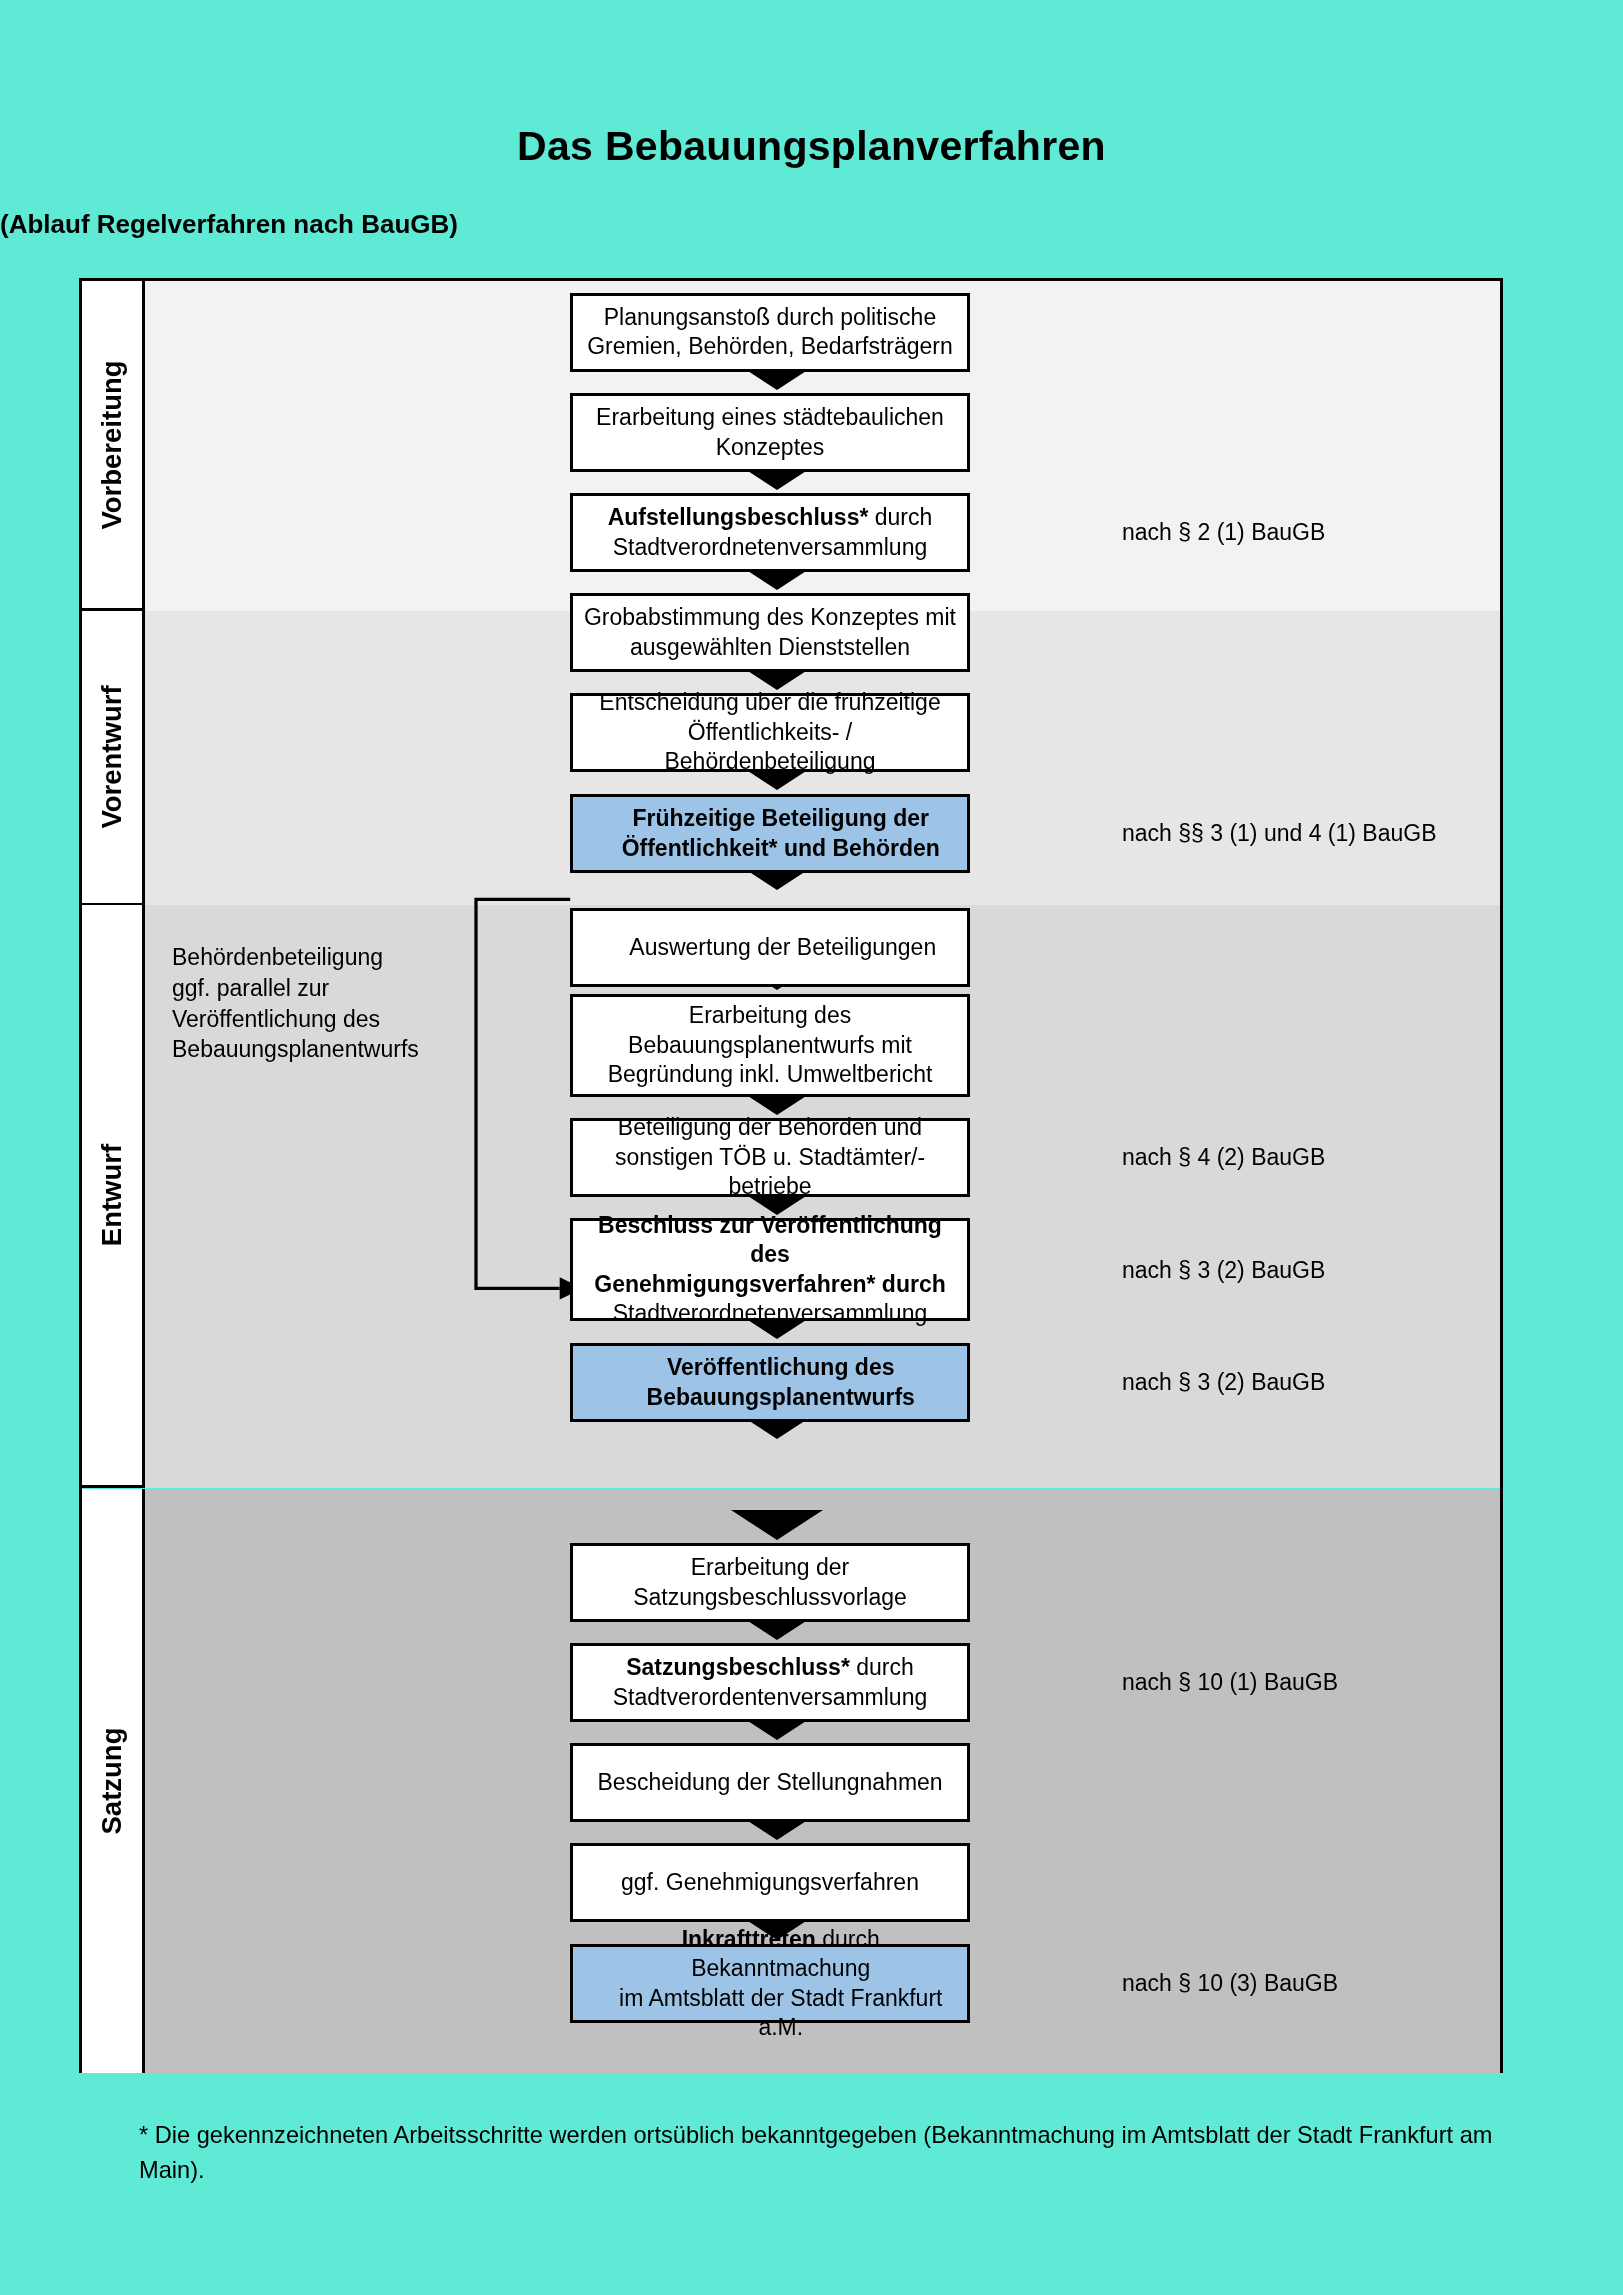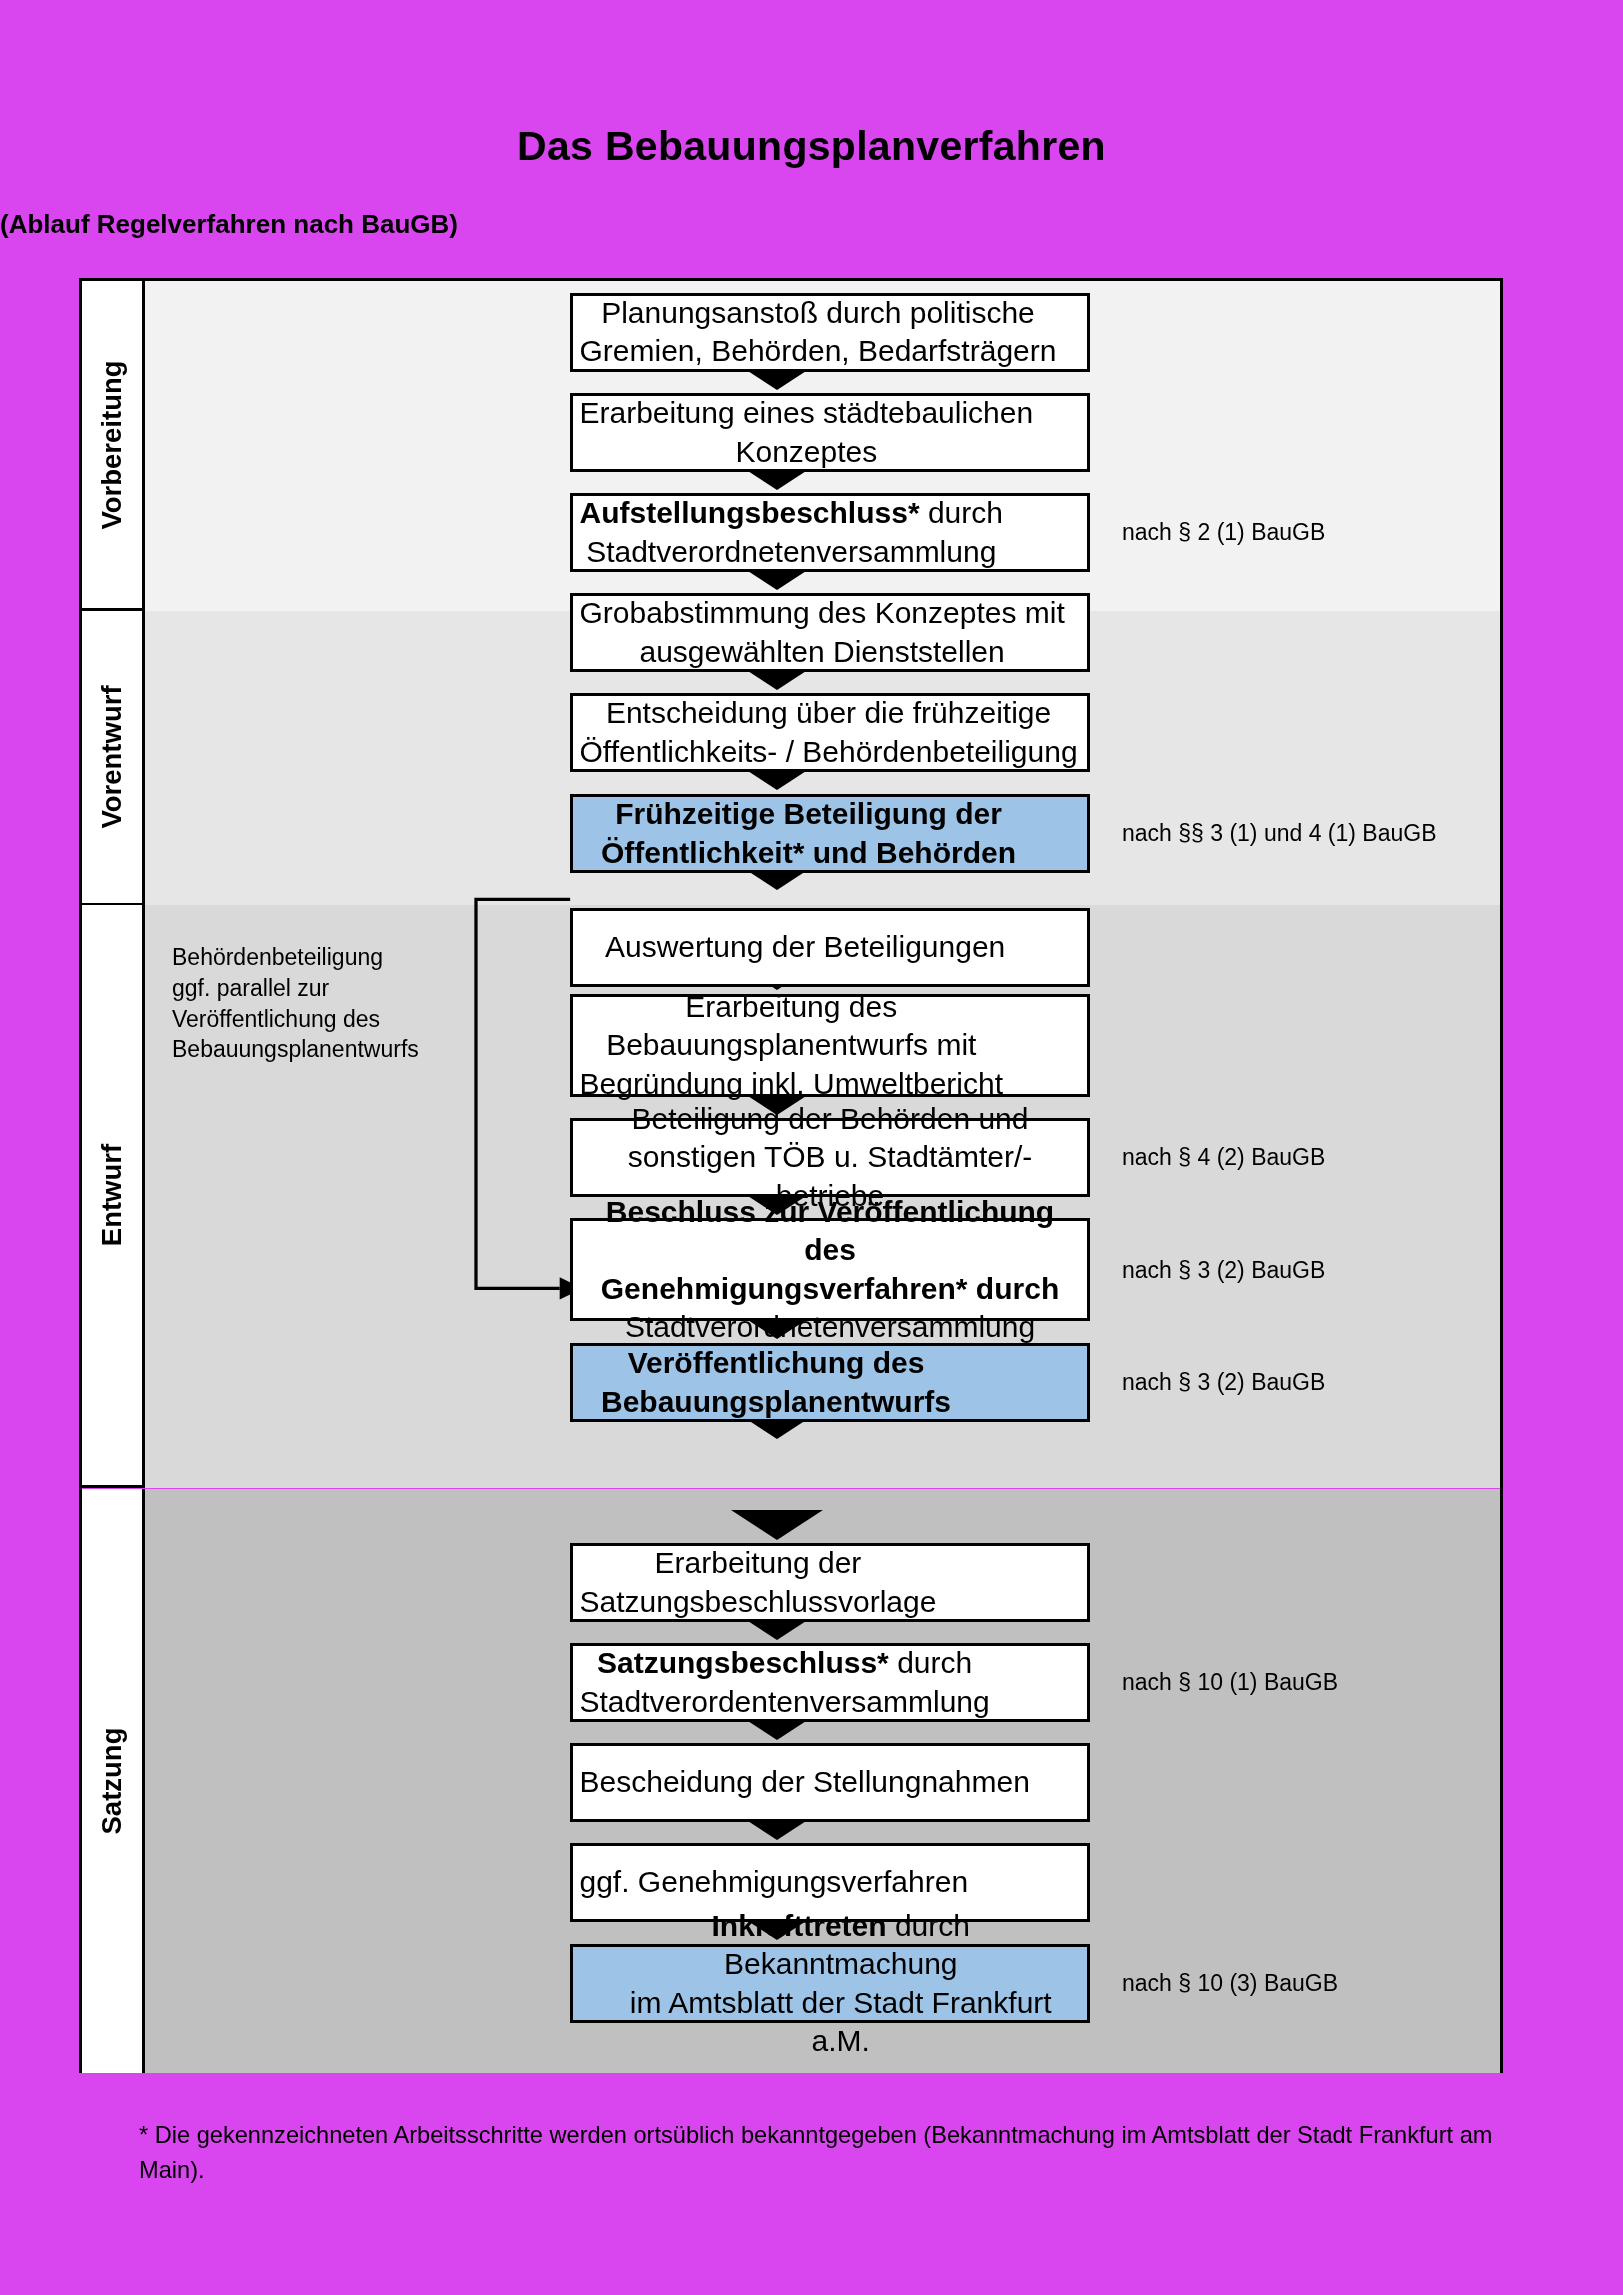--- a/index.html
+++ b/index.html
@@ -9,21 +9,21 @@
     background: #ffffff;
   }
   body {
     font-family: "Liberation Sans", sans-serif;
     color: #000000;
   }
   #page {
     position: relative;
     width: 1623px;
     height: 2295px;
-    background: #d946ef;
+    background: #5eead4;
     overflow: hidden;
   }
 
   
   #title {
     position: absolute;
     left: 0;
     top: 123px;
     width: 1623px;
     text-align: center;
@@ -76,28 +76,29 @@
   .band {
     position: absolute;
     left: 63px;
     right: 0;
   }
 
   
   .fbox {
     position: absolute;
     left: 488px;          
-    width: 520px;
+    width: 400px;
     box-sizing: border-box;
     border: 3.3px solid #000000;
     background: #ffffff;
     display: flex;
     align-items: center;
+    justify-content: center;
     text-align: center;
-    font-size: 30px;
+    font-size: 23px;
     line-height: 1.28;
     padding: 1.3px 6.5px;
   }
   .fbox.blue { background: #9DC3E6; padding-left: 28px; }
   .fbox b { font-weight: bold; }
 
   
   .arrow {
     position: absolute;
     left: 649px;          

